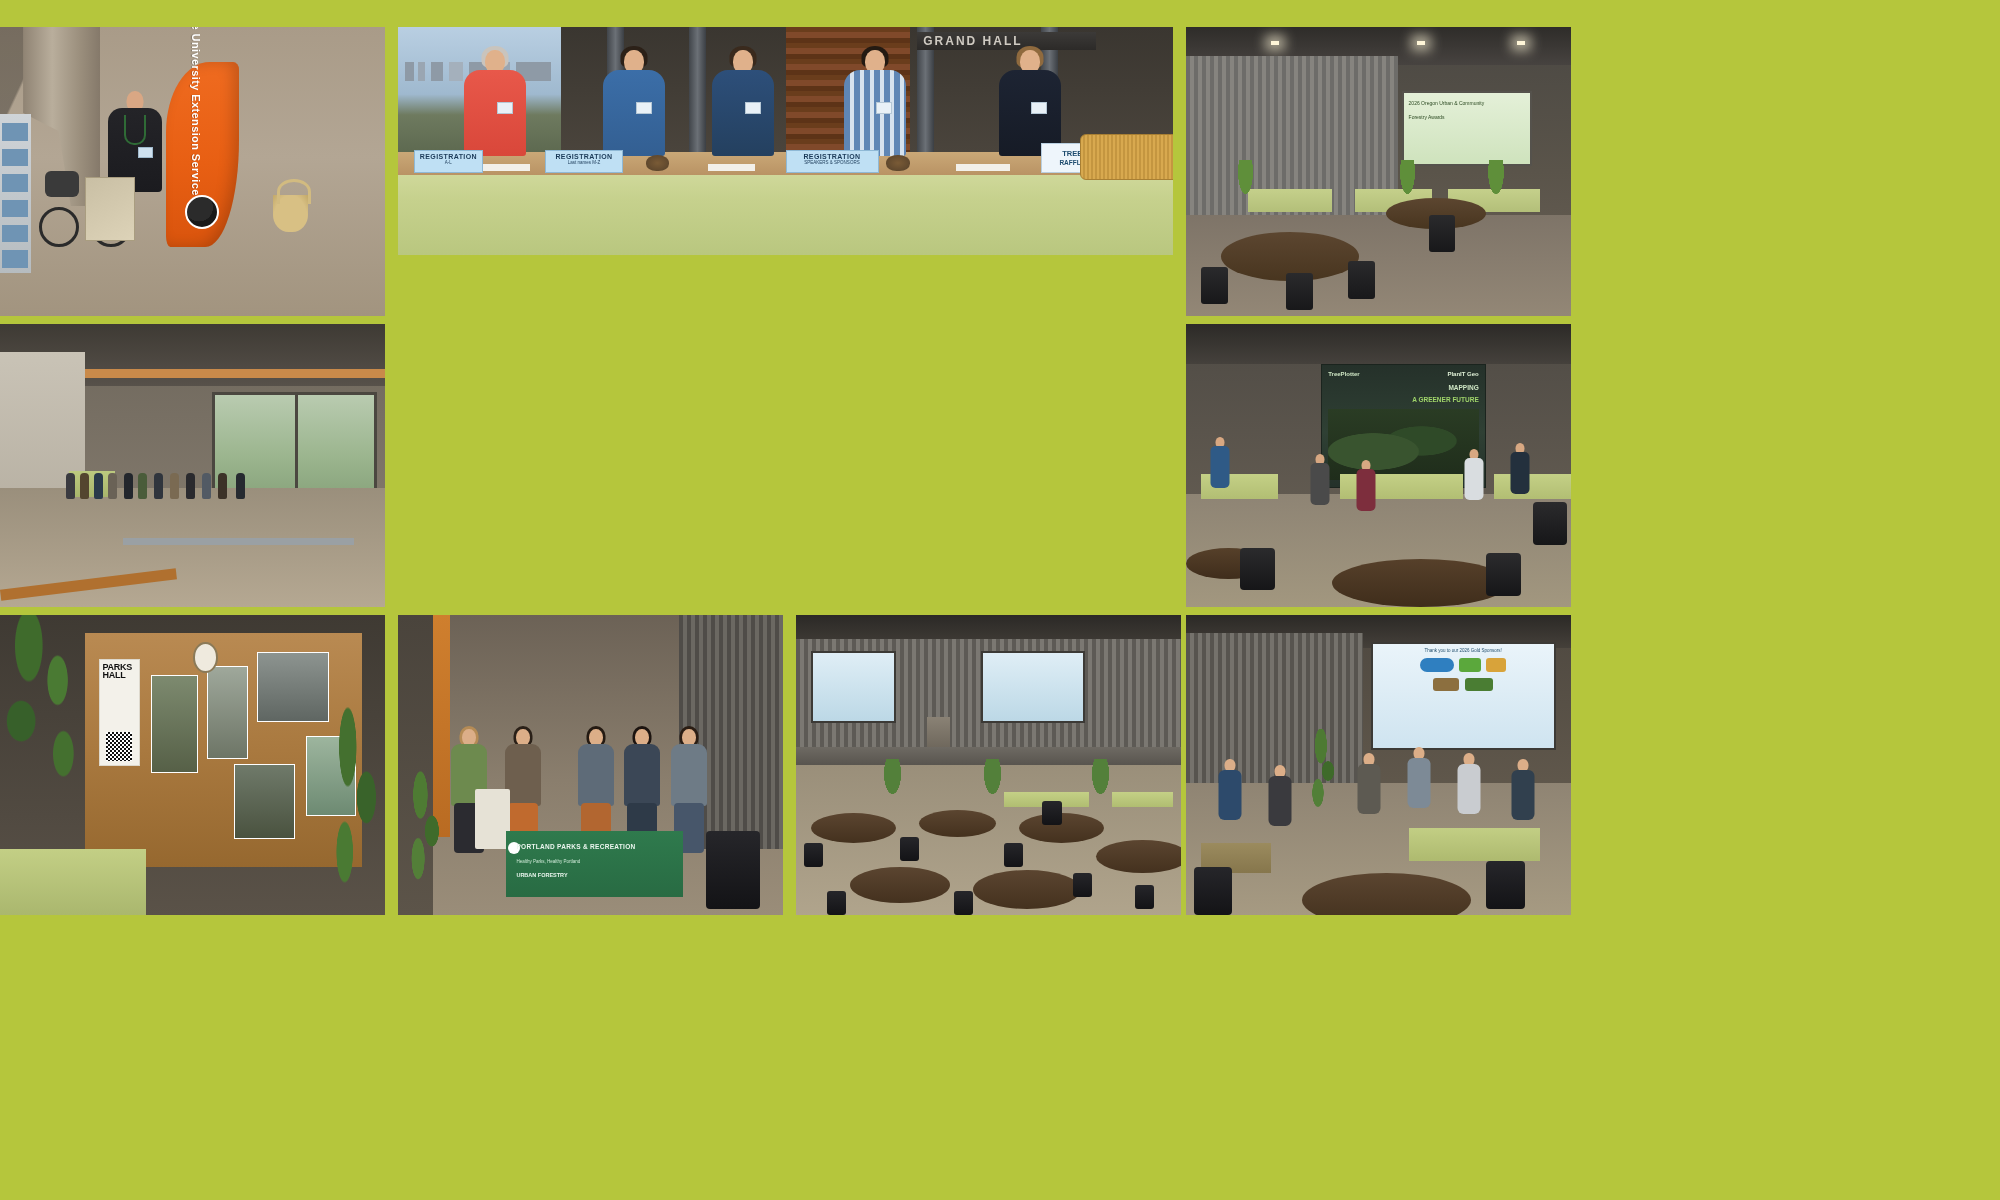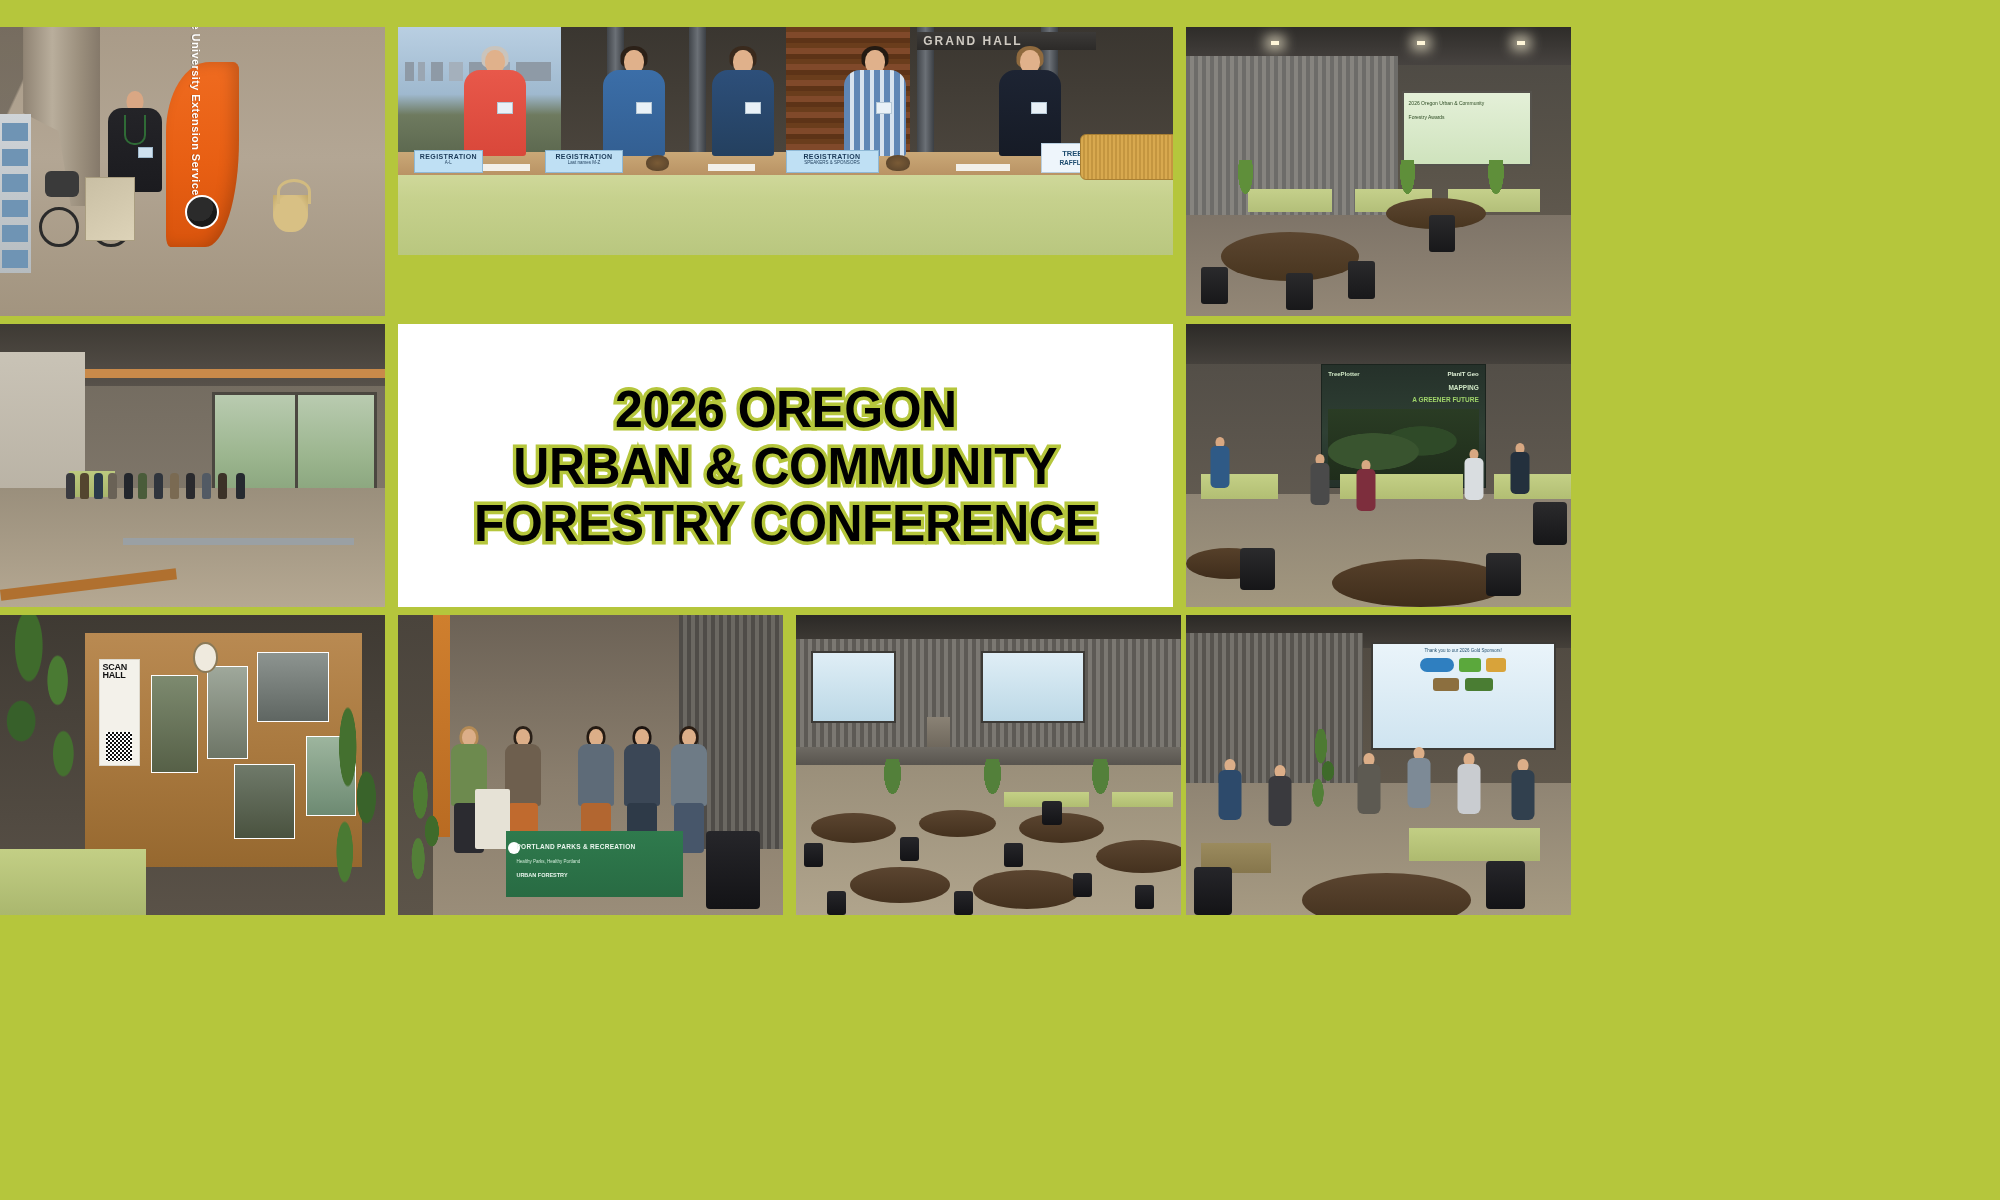--- a/index.html
+++ b/index.html
@@ -764,21 +764,21 @@
       <div class="bg"></div>
       <div class="leaves"></div>
       <div class="cork">
         <div class="pic pc-b"></div>
         <div class="pic pc-c"></div>
         <div class="pic pc-d"></div>
         <div class="pic pc-e"></div>
         <div class="pic pc-f"></div>
         <div class="seal"></div>
         <div class="scan">
-          <div class="sh">SCAN</div>
+          <div class="sh">PARKS</div>
           <div class="sh">HALL</div>
           <div class="qr"></div>
         </div>
       </div>
       <div class="branch"></div>
       <div class="gtable"></div>
     </div>
   </div>
 
   <div class="tile t7">
@@ -905,19 +905,14 @@
       <div class="pp v6">
           <div class="h"></div>
           <div class="b"></div>
         </div>
       <div class="rtable"></div>
       <div class="chair n1"></div>
       <div class="chair n2"></div>
     </div>
   </div>
 
-  <div id="title-panel">
-    <div class="title-line tl-1">2026 OREGON</div>
-    <div class="title-line tl-2">URBAN &amp; COMMUNITY</div>
-    <div class="title-line tl-3">FORESTRY CONFERENCE</div>
-  </div>
 
 </div>
 
 </body></html>

